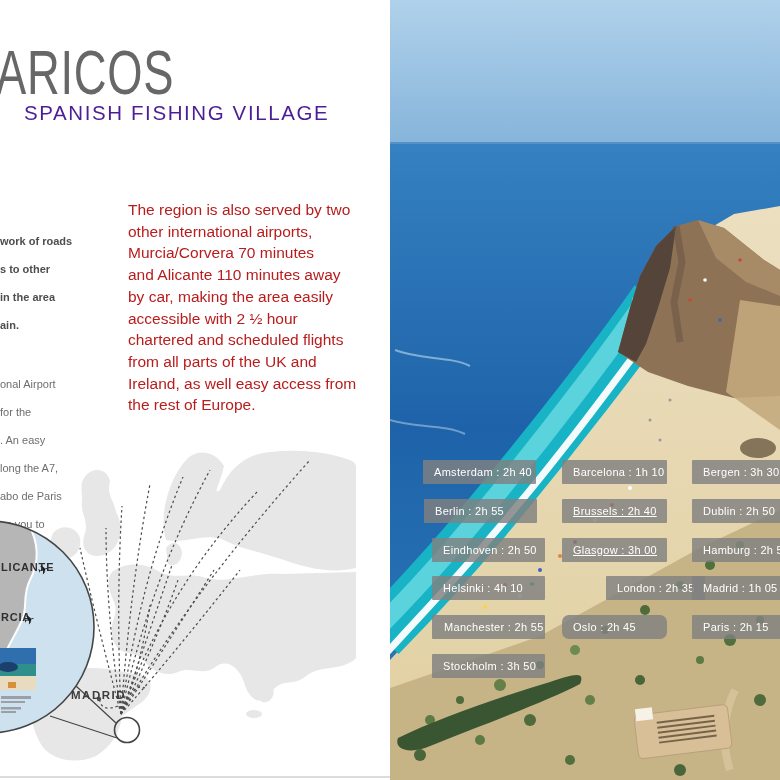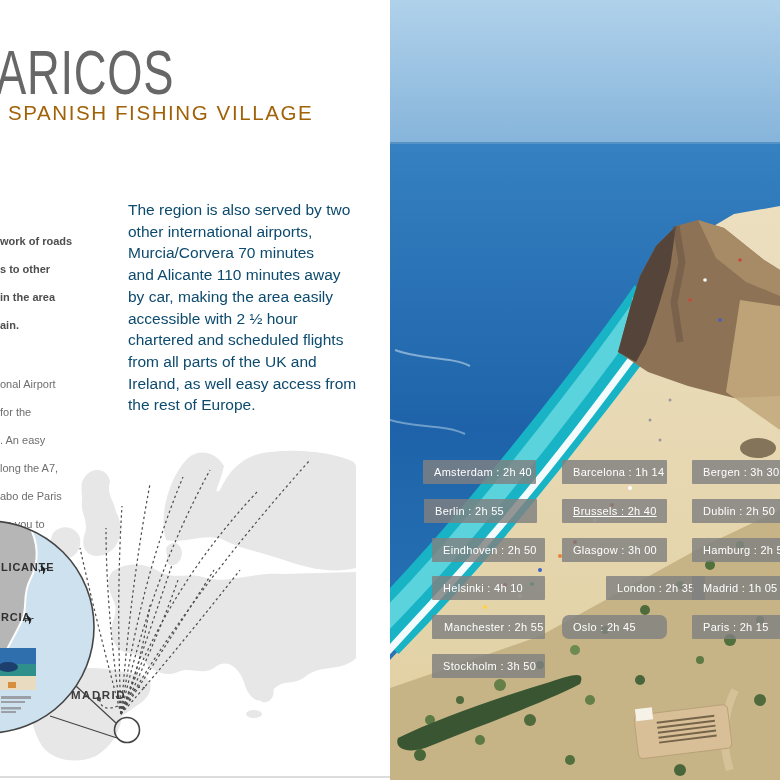--- a/index.html
+++ b/index.html
@@ -7,28 +7,28 @@
     width:780px;height:780px;overflow:hidden;position:relative;background:#ffffff;
     font-family:"Liberation Sans", sans-serif;
   }
   
   .title{
     position:absolute;top:36px;left:-4px;
     font-size:63px;font-weight:400;color:#676767;letter-spacing:1px;
     transform:scaleX(.72);transform-origin:left top;white-space:nowrap;
   }
   .subtitle{
-    position:absolute;top:101px;left:8px;
-    font-size:20.5px;font-weight:400;color:#a16207;letter-spacing:1.6px;white-space:nowrap;
+    position:absolute;top:101px;left:24px;
+    font-size:20.5px;font-weight:400;color:#4c1d95;letter-spacing:1.6px;white-space:nowrap;
   }
   .col1{position:absolute;left:0;top:199px;width:96px;font-size:11px;line-height:28px;
         color:#6e6e6e;white-space:pre-line;}
   .col1 .bold{font-weight:700;color:#4e4e4e;margin-bottom:3px;}
   .col2{position:absolute;left:128px;top:199px;width:262px;font-size:15.5px;line-height:21.7px;
-        color:#0c4a6e;white-space:pre-line;}
+        color:#b91c1c;white-space:pre-line;}
   .bottom-rule{position:absolute;left:0;top:776px;width:392px;height:2px;background:#dcdcdc;}
   
   .map-svg{position:absolute;left:0;top:420px;width:400px;height:360px;z-index:1;}
   
   .photo{position:absolute;left:390px;top:0;width:390px;height:780px;z-index:2;}
   
   #flight-overlay{position:absolute;left:0;top:0;width:780px;height:780px;z-index:3;pointer-events:none;}
   .flight-label{
     position:absolute;height:24px;line-height:24px;padding-left:11px;box-sizing:border-box;
     background:rgba(128,128,128,.82);color:#ffffff;font-size:11px;letter-spacing:.3px;
@@ -241,23 +241,23 @@
   </g>
 </svg>
 
 <div id="flight-overlay">
     <div class="flight-label" style="left: 423px; top: 460px; width: 113px;">Amsterdam : 2h 40</div>
     <div class="flight-label" style="left: 424px; top: 498.8px; width: 113px;">Berlin : 2h 55</div>
     <div class="flight-label" style="left: 432px; top: 537.6px; width: 113px;">Eindhoven : 2h 50</div>
     <div class="flight-label" style="left: 432px; top: 576.4px; width: 113px;">Helsinki : 4h 10</div>
     <div class="flight-label" style="left: 432px; top: 615.2px; width: 113px; padding-left: 12px;">Manchester : 2h 55</div>
     <div class="flight-label" style="left: 432px; top: 654px; width: 113px;">Stockholm : 3h 50</div>
-    <div class="flight-label" style="left: 562px; top: 460px; width: 105px;">Barcelona : 1h 14</div>
+    <div class="flight-label" style="left: 562px; top: 460px; width: 105px;">Barcelona : 1h 10</div>
     <div class="flight-label" style="left: 562px; top: 498.8px; width: 105px; text-decoration: underline;">Brussels : 2h 40</div>
-    <div class="flight-label" style="left: 562px; top: 537.6px; width: 105px;">Glasgow : 3h 00</div>
+    <div class="flight-label" style="left: 562px; top: 537.6px; width: 105px; text-decoration: underline;">Glasgow : 3h 00</div>
     <div class="flight-label" style="left: 562px; top: 576.4px; width: 99px; margin-left: 44px;">London : 2h 35</div>
     <div class="flight-label" style="left: 562px; top: 615.2px; width: 105px; border-radius: 7px;">Oslo : 2h 45</div>
     <div class="flight-label" style="left: 692px; top: 460px; width: 112px;">Bergen : 3h 30</div>
     <div class="flight-label" style="left: 692px; top: 498.8px; width: 112px;">Dublin : 2h 50</div>
     <div class="flight-label" style="left: 692px; top: 537.6px; width: 112px;">Hamburg : 2h 55</div>
     <div class="flight-label" style="left: 692px; top: 576.4px; width: 112px;">Madrid : 1h 05</div>
     <div class="flight-label" style="left: 692px; top: 615.2px; width: 112px;">Paris : 2h 15</div>
   </div>
 
 </body></html>

